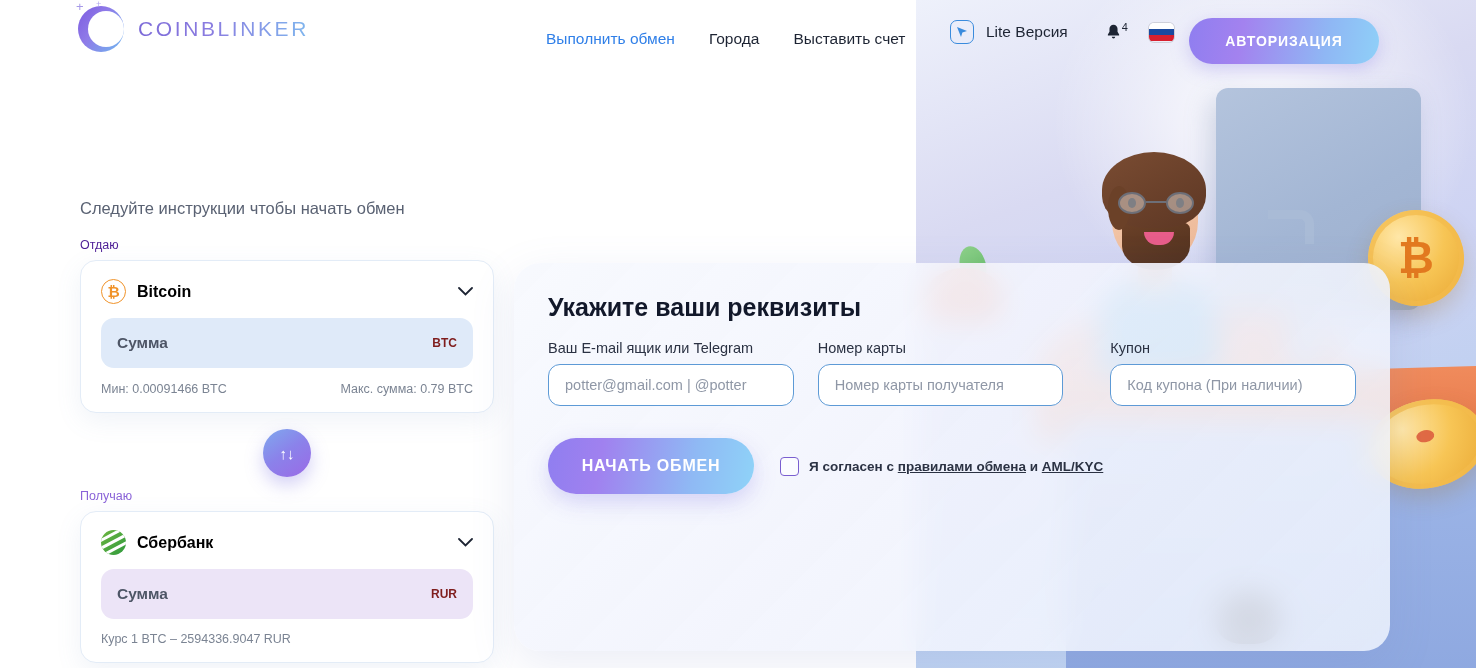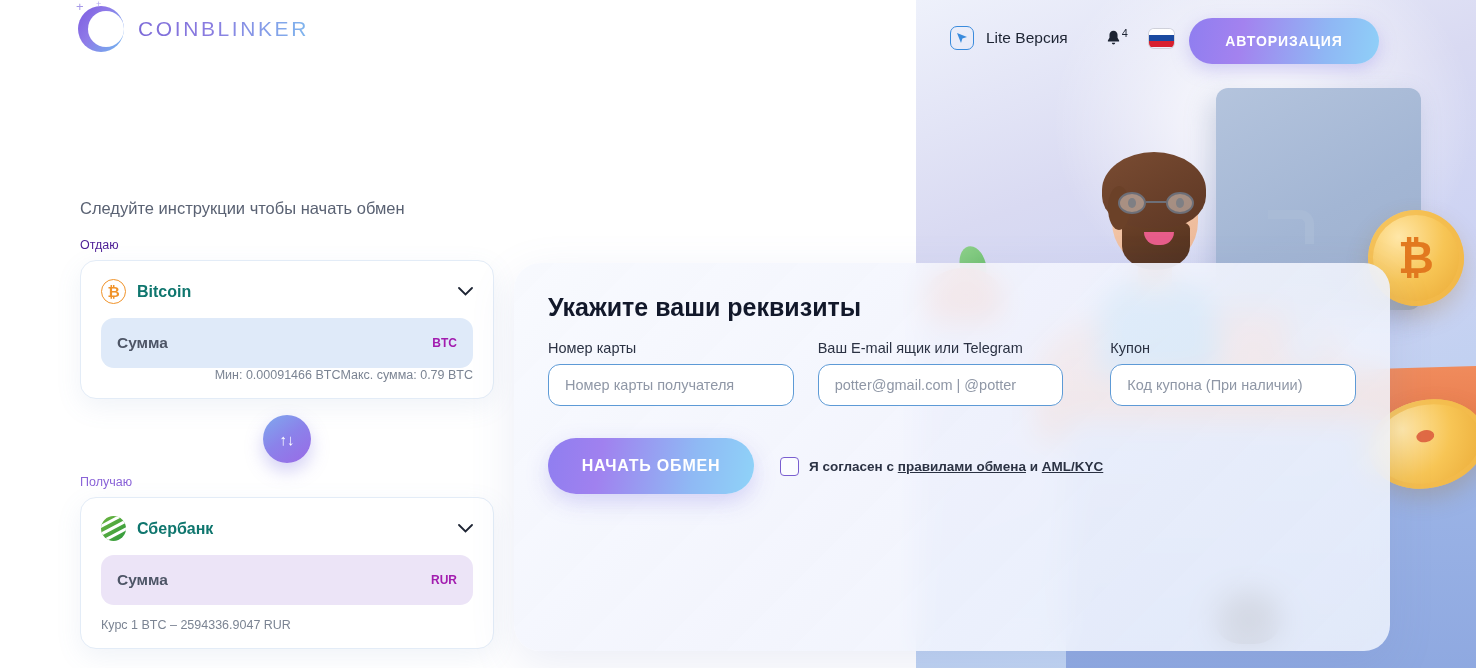--- a/index.html
+++ b/index.html
@@ -209,21 +209,21 @@
   }
   .nav {
     position: absolute; left: 546px; top: 30px;
     display: flex; align-items: center; gap: 34px;
   }
   .nav a {
     font-size: 15.5px; color: #1d2433; text-decoration: none; white-space: nowrap;
   }
   .nav a.active { color: #2f7fe8; }
   .util {
-    position: absolute; left: 950px; top: 26px;
+    position: absolute; left: 950px; top: 20px;
     display: flex; align-items: center; gap: 12px;
   }
   .lite-icon {
     width: 24px; height: 24px;
     border: 1.6px solid #3a8bdd; border-radius: 7px;
     display: flex; align-items: center; justify-content: center;
   }
   .lite-icon svg { width: 12px; height: 12px; }
   .lite-label { font-size: 15.5px; color: #1d2433; }
   .bell-wrap {
@@ -280,21 +280,21 @@
     border: 1px solid #e3ecf7;
     border-radius: 16px;
     padding: 18px 20px 16px 20px;
     box-shadow: 0 8px 26px rgba(110,140,190,0.10);
   }
   .asset-head {
     display: flex; align-items: center; justify-content: space-between;
     margin-bottom: 14px;
   }
   .asset-name-wrap { display: flex; align-items: center; gap: 11px; }
-  .asset-name { font-size: 16px; font-weight: bold; color: #0f766e; }
+  .asset-name { font-size: 16px; font-weight: bold; color: #000000; }
   .btc-icon {
     width: 25px; height: 25px; border-radius: 50%;
     border: 1.8px solid #f0932a;
     display: flex; align-items: center; justify-content: center;
     color: #f0932a; font-size: 15px; font-weight: bold; line-height: 1;
   }
   .sber-icon {
     width: 25px; height: 25px; border-radius: 50%;
     background: linear-gradient(135deg, #6db53f 0%, #2f9a3e 100%);
     position: relative; overflow: hidden;
@@ -308,24 +308,24 @@
   .chevron { width: 15px; height: 9px; }
   .chevron svg { width: 15px; height: 9px; display: block; }
   .amount-field {
     height: 50px; border-radius: 13px;
     display: flex; align-items: center; justify-content: space-between;
     padding: 0 16px;
   }
   .amount-field.blue  { background: #dfeaf9; }
   .amount-field.lilac { background: #ece4f7; }
   .amount-ph { font-size: 15.5px; font-weight: bold; color: #4d5566; }
-  .amount-cur { font-size: 12px; font-weight: bold; color: #a21caf; }
+  .amount-cur { font-size: 12px; font-weight: bold; color: #7f1d1d; }
   .limits {
-    display: flex; justify-content: flex-end;
-    margin-top: 0;
+    display: flex; justify-content: space-between;
+    margin-top: 14px;
     font-size: 12.5px; color: #7b8493;
   }
   .rate-line {
     margin-top: 13px; font-size: 12.5px; color: #7b8493;
   }
   .swap-wrap {
     display: flex; justify-content: center;
     margin: 16px 0 12px 0;
   }
   .swap-btn {
@@ -434,20 +434,25 @@
     <div class="logo-block">
       <div class="logo-mark">
         <span class="spark s1">+</span>
         <span class="spark s2">+</span>
         <span class="spark s3">+</span>
         <span class="ring"></span>
       </div>
       <span class="logo-text">COINBLINKER</span>
     </div>
 
+    <nav class="nav">
+      <a href="#" class="active">Выполнить обмен</a>
+      <a href="#">Города</a>
+      <a href="#">Выставить счет</a>
+    </nav>
 
     <div class="util">
       <span class="lite-icon">
         <svg viewBox="0 0 12 12">
             <path d="M1 1 L11 5 L6.4 6.4 L5 11 Z" fill="#3a8bdd"></path>
           </svg>
       </span>
       <span class="lite-label">Lite Версия</span>
 
       <span class="bell-wrap">
@@ -521,27 +526,27 @@
         <span class="amount-cur">RUR</span>
       </div>
       <div class="rate-line">Курс 1 BTC – 2594336.9047 RUR</div>
     </div>
   </div>
 
   <div class="details-panel">
     <div class="panel-title">Укажите ваши реквизиты</div>
 
     <div class="fields-row">
+      <div class="field-group email">
+        <label class="field-label">Ваш E-mail ящик или Telegram</label>
+        <input class="field-input" type="text" placeholder="potter@gmail.com | @potter" style="">
+      </div>
       <div class="field-group card">
         <label class="field-label">Номер карты</label>
         <input class="field-input" type="text" placeholder="Номер карты получателя" style="">
-      </div>
-      <div class="field-group email">
-        <label class="field-label">Ваш E-mail ящик или Telegram</label>
-        <input class="field-input" type="text" placeholder="potter@gmail.com | @potter" style="">
       </div>
       <div class="field-group coupon">
         <label class="field-label">Купон</label>
         <input class="field-input" type="text" placeholder="Код купона (При наличии)" style="">
       </div>
     </div>
 
     <div class="action-row">
       <button class="start-btn">НАЧАТЬ ОБМЕН</button>
       <div class="agree-wrap">

